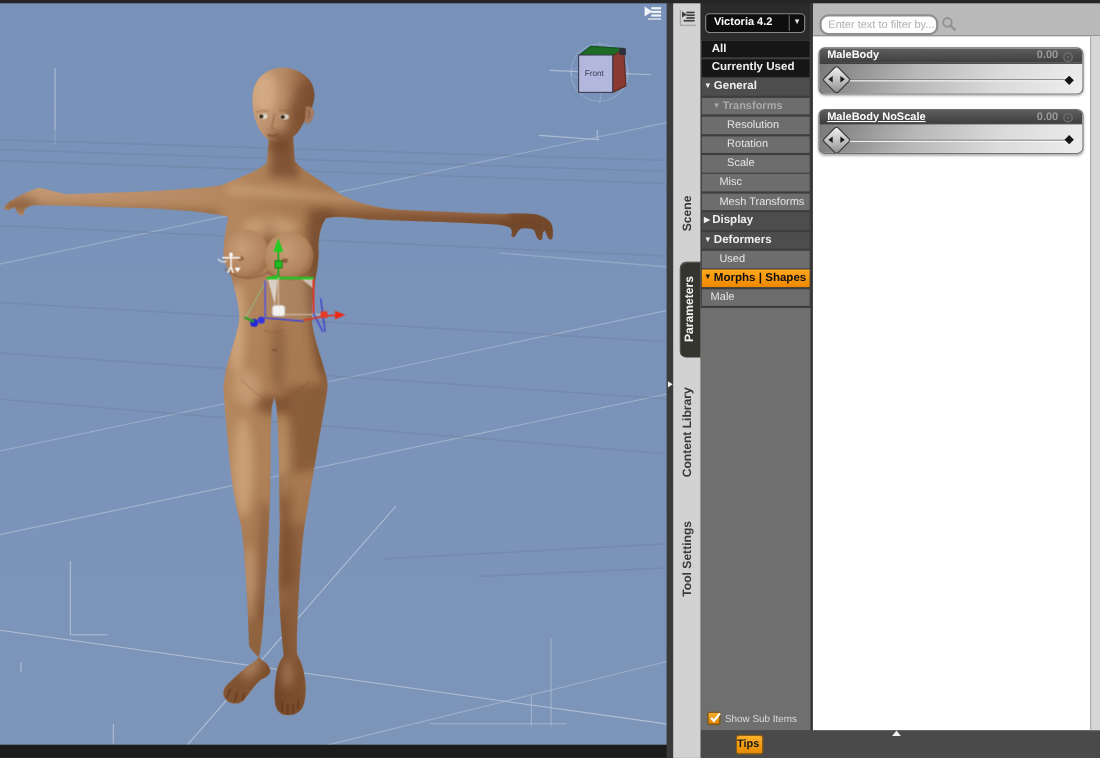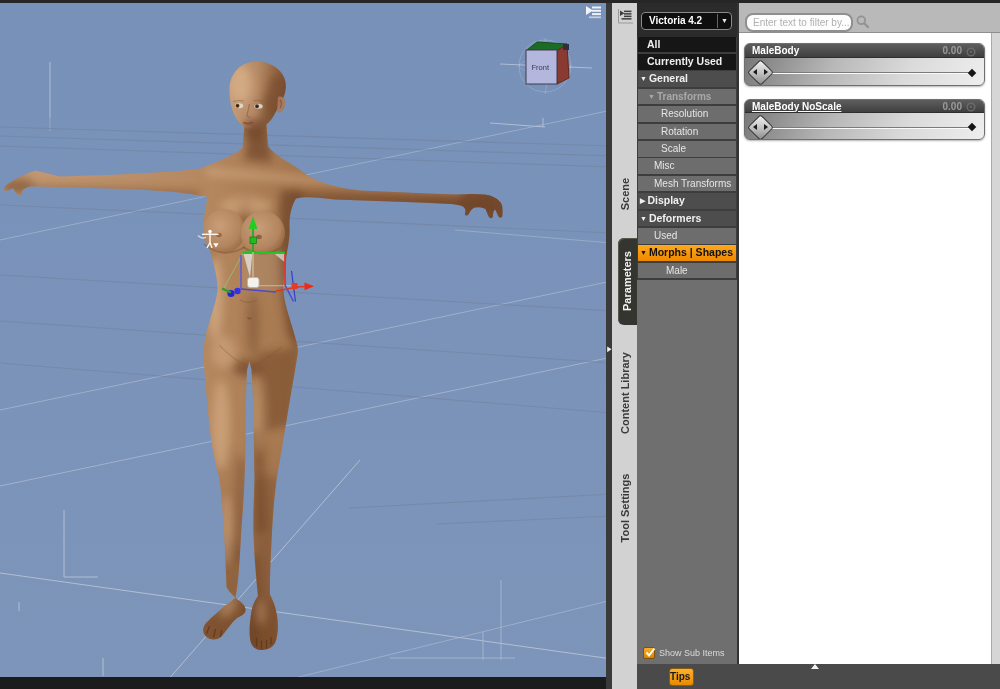--- a/index.html
+++ b/index.html
@@ -376,21 +376,21 @@
   <div class="row" style="top:88.8px;background:#6d6d6d;color:#a9a9a9;font-weight:bold;"><span class="tri" style="margin-left:10px;font-size:7px;vertical-align:1px;">▼</span><span style="position:static;margin-left:2px;">Transforms</span></div>
   <div class="row" style="top:106.2px;background:#6d6d6d;"><span style="position:static;margin-left:23px;">Resolution</span></div>
   <div class="row" style="top:123.6px;background:#6d6d6d;"><span style="position:static;margin-left:23px;">Rotation</span></div>
   <div class="row" style="top:141px;background:#6d6d6d;"><span style="position:static;margin-left:23px;">Scale</span></div>
   <div class="row" style="top:158.4px;background:#6d6d6d;"><span style="position:static;margin-left:16px;">Misc</span></div>
   <div class="row" style="top:175.8px;background:#6d6d6d;"><span style="position:static;margin-left:16px;">Mesh Transforms</span></div>
   <div class="row rowb" style="top:193.2px;background:#4d4d4d;"><span class="tri" style="margin-left:2px;font-size:7px;vertical-align:1px;">▶</span><span style="position:static;margin-left:2px;">Display</span></div>
   <div class="row rowb" style="top:210.6px;background:#4d4d4d;"><span class="tri" style="margin-left:2px;font-size:7px;vertical-align:1px;">▼</span><span style="position:static;margin-left:2px;">Deformers</span></div>
   <div class="row" style="top:228px;background:#6d6d6d;"><span style="position:static;margin-left:16px;">Used</span></div>
   <div class="row rowb" style="top:245.4px;background:linear-gradient(#ffa81e,#ef8800);color:#111;"><span class="tri" style="margin-left:2px;font-size:7px;vertical-align:1px;color:#111;">▼</span><span style="position:static;margin-left:2px;text-align:center;">Morphs | Shapes</span></div>
-  <div class="row" style="top:262.8px;background:#6d6d6d;"><span style="position:static;margin-left:28px;">Male</span></div>
+  <div class="row" style="top:262.8px;background:#6d6d6d;"><span style="position:static;margin-left:8px;">Male</span></div>
 
   <div style="left:643px;top:646.5px;width:12px;height:12px;background:linear-gradient(#f9ae2a,#e08100);border:1px solid #7c5508;border-radius:2px;"></div>
   <svg style="left:644px;top:646px;" width="13" height="13" viewBox="0 0 13 13">
       <path d="M2.5,6.5 L5,9.5 L10.5,2.5" stroke="#fff" stroke-width="2" fill="none"></path>
     </svg>
   <div style="left:659px;top:646px;height:14px;line-height:14px;font-size:9px;color:#dcdcdc;">Show Sub Items</div>
 
   <div style="left:737px;top:0;width:2px;height:663.5px;background:#333;"></div>
 
   <div style="left:739px;top:0;width:261px;height:33px;background:#b9b9b9;border-bottom:1px solid #8f8f8f;"></div>

